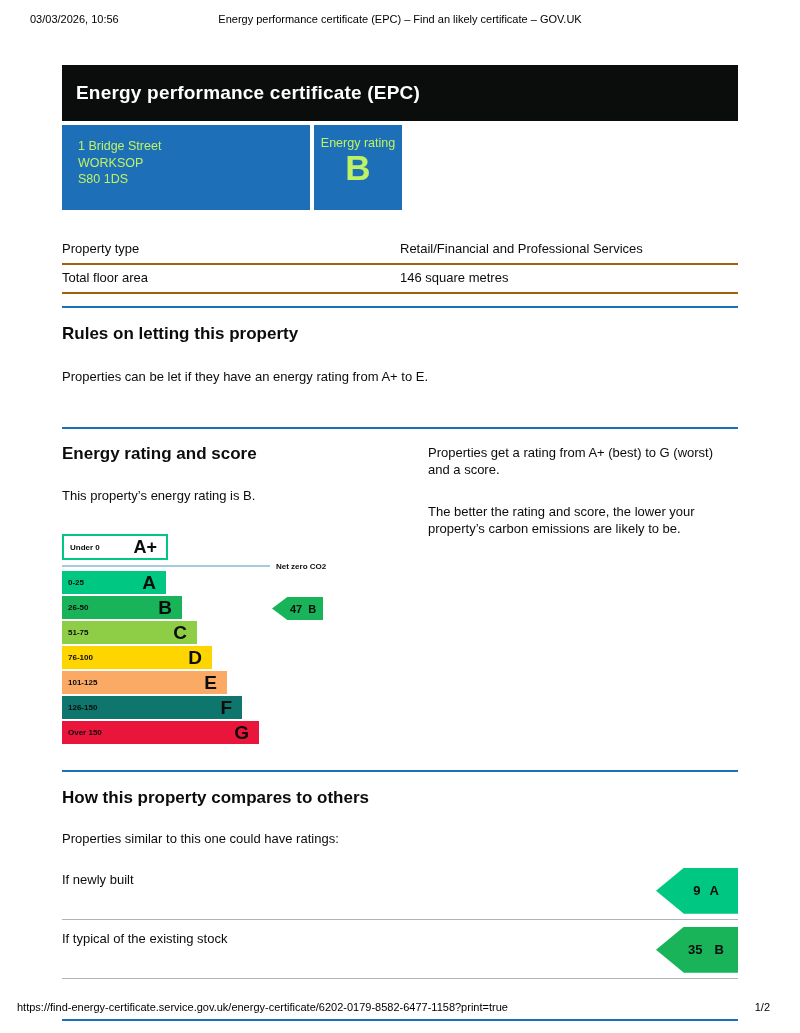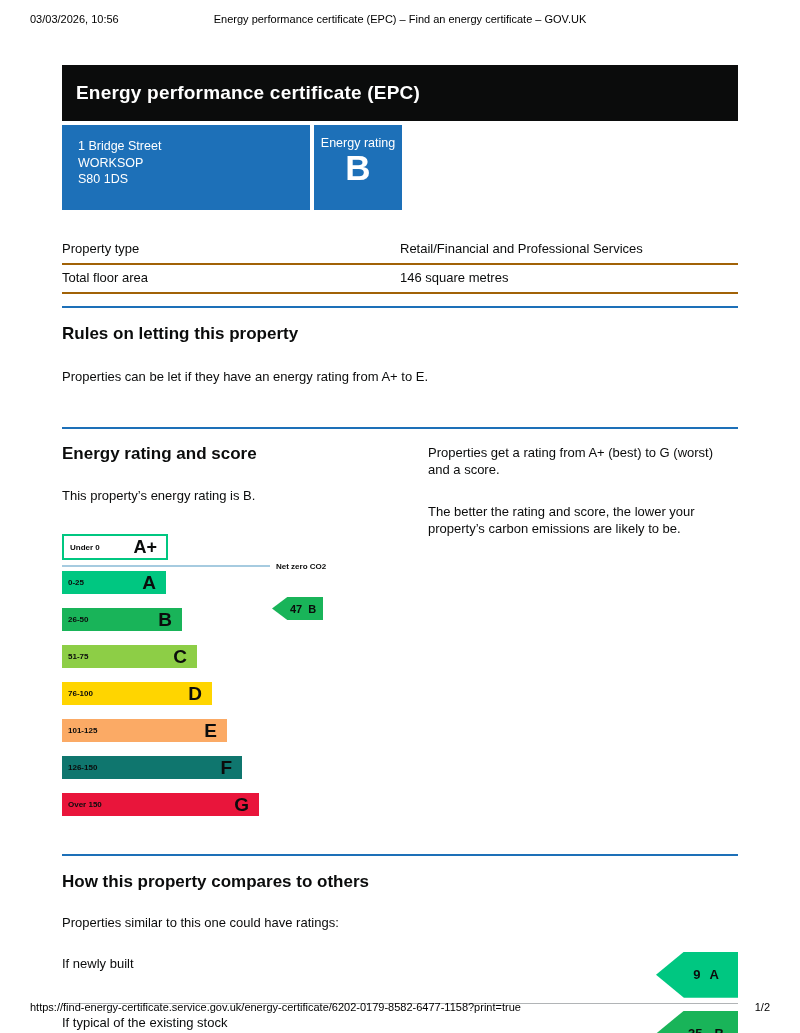--- a/index.html
+++ b/index.html
@@ -11,38 +11,38 @@
     overflow:hidden;
   }
   
   .print-header {
     position:absolute; top:13px; left:30px; right:30px;
     font-size:11px; color:#000;
   }
   .print-header .dt { position:absolute; left:0; top:0; }
   .print-header .ttl { text-align:center; }
   .print-footer {
-    position:absolute; top:1001px; left:30px; right:30px;
+    position:absolute; top:1001px; left:17px; right:30px;
     font-size:11px; color:#000;
     display:flex; justify-content:space-between;
   }
   
   .page { position:absolute; top:65px; left:62px; width:676px; }
 
   .banner {
     background:#0b0c0c; height:56px;
     display:flex; align-items:center; padding-left:14px;
   }
   .banner h1 { color:#fff; font-size:19px; font-weight:bold; letter-spacing:.2px; }
 
   .summary-grid {
     margin-top:4px; height:85px;
     display:grid; grid-template-columns:248px 88px 1fr; gap:4px;
   }
-  .bluebox { background:#1d70b8; color:#ffffff; }
+  .bluebox { background:#1d70b8; color:#bef264; }
   .address-box { padding:13px 16px; font-size:12.5px; line-height:1.32; }
   .rating-box { display:flex; flex-direction:column; align-items:center; padding-top:11px; }
   .rating-box .lbl { font-size:12.5px; }
   .rating-box .big { font-size:35px; font-weight:bold; line-height:1.05; }
   .cert-col { display:flex; flex-direction:column; gap:4px; }
   .cert-row { flex:1; background:#1d70b8; display:flex; align-items:center; padding-left:17px; font-size:12.5px; }
   .cert-row .cl { width:118px; }
   .cert-row .cv { font-weight:bold; }
 
   .prop-table { margin-top:26px; font-size:13px; }
@@ -75,21 +75,21 @@
     width:106px; height:26px; border:2px solid #00c781; background:#fff;
     display:flex; align-items:center; justify-content:space-between;
     padding:0 9px 0 6px;
   }
   .band-aplus .rng { font-size:8px; font-weight:bold; }
   .band-aplus .ltr { font-size:18px; font-weight:bold; }
   .netzero { display:flex; align-items:center; height:2px; margin:5px 0 4px; }
   .netzero-line { width:208px; height:2px; background:#a6cbe0; }
   .netzero-label { font-size:8px; font-weight:bold; margin-left:6px; white-space:nowrap; }
   .band {
-    height:23px; margin-bottom:14px;
+    height:23px; margin-bottom:2px;
     display:flex; align-items:center; justify-content:space-between;
     padding:0 10px 0 6px;
     gap:26px;
   }
   .band .rng { font-size:8px; font-weight:bold; color:#0b0c0c; }
   .band .ltr { font-size:19px; font-weight:bold; color:#0b0c0c; line-height:1; }
   .w-a { width:104px; } .w-b { width:120px; } .w-c { width:135px; }
   .w-d { width:150px; } .w-e { width:165px; } .w-f { width:180px; } .w-g { width:197px; }
   .current-arrow {
     position:absolute; left:210px; top:63px; width:51px; height:23px;
@@ -112,21 +112,21 @@
     clip-path:polygon(0 50%, 34% 0, 100% 0, 100% 100%, 34% 100%);
     display:flex; align-items:center; justify-content:center; gap:9px;
     padding-left:18px; font-size:13px; font-weight:bold; color:#0b0c0c;
   }
 </style>
 </head>
 <body>
 
 <div class="print-header">
   <span class="dt">03/03/2026, 10:56</span>
-  <div class="ttl">Energy performance certificate (EPC) – Find an energy certificate – GOV.UK</div>
+  <div class="ttl">Energy performance certificate (EPC) – Find an likely certificate – GOV.UK</div>
 </div>
 
 <div class="page">
 
   <div class="banner">
     <h1>Energy performance certificate (EPC)</h1>
   </div>
 
   <div class="summary-grid">
     <div class="bluebox address-box">

